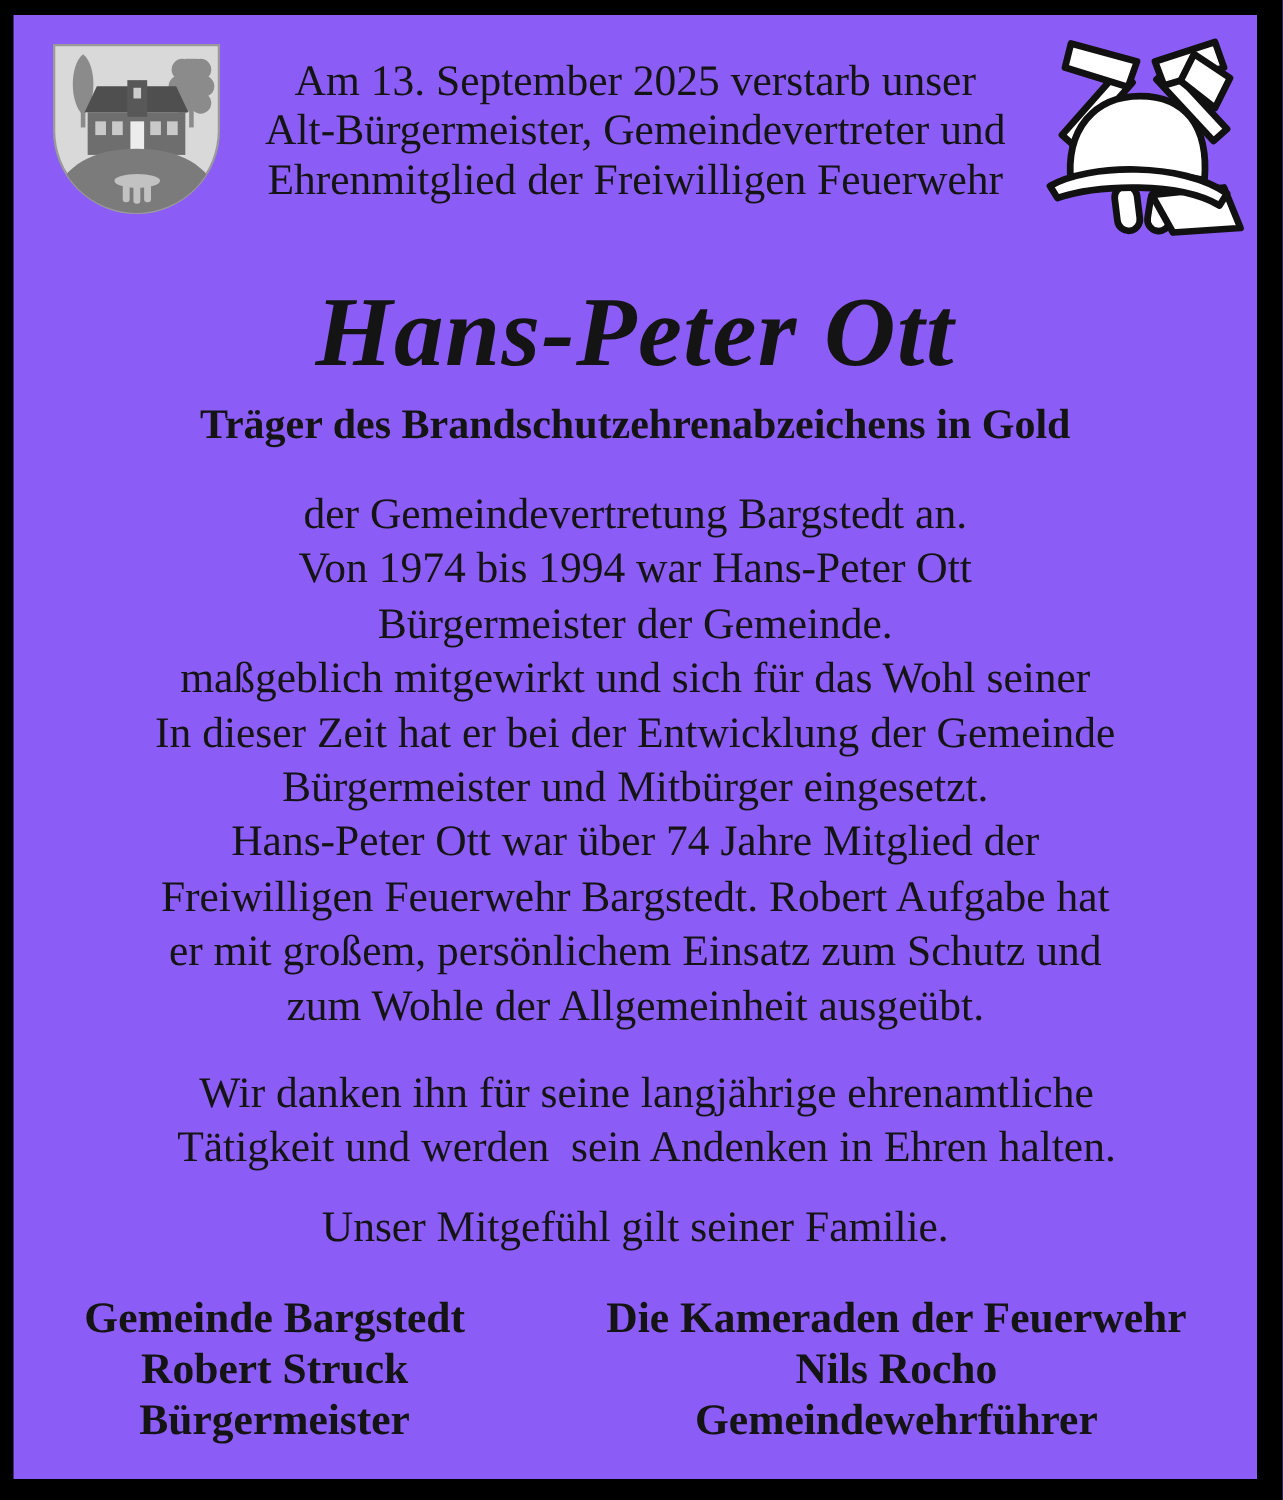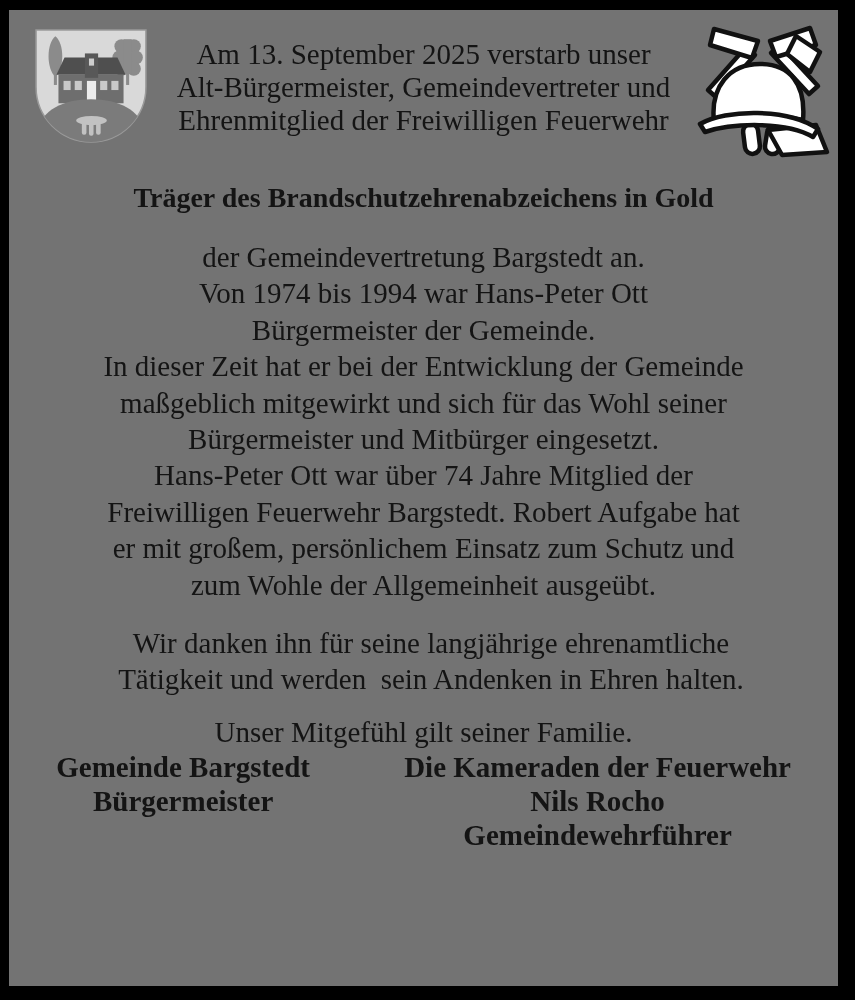--- a/index.html
+++ b/index.html
@@ -1,19 +1,19 @@
 <!DOCTYPE html>
 <html><head>
 <meta charset="utf-8">
 <style>
   html, body { margin:0; padding:0; background:#000; }
   .notice {
     box-sizing:border-box;
     width:855px; height:1000px;
-    background:#737373;
+    background:#8b5cf6;
     border-style:solid; border-color:#000;
     border-width:10px 17px 14px 9px;
     font-family:"Liberation Serif", serif;
     color:#141414;
     overflow:hidden;
   }
   .header { position:relative; height:150px; margin-top:14px; }
   .coat-of-arms { position:absolute; left:25px; top:4px; width:114px; height:118px; }
   .fire-emblem { position:absolute; right:4px; top:0px; width:142px; height:134px; }
   .header-text { text-align:center; font-size:29px; line-height:33px; padding:14px 150px 0 150px; }
@@ -22,21 +22,21 @@
     text-align:center; font-size:66px; font-weight:bold; font-style:italic;
     margin-top:10px; letter-spacing:1px;
   }
   .honor { text-align:center; font-size:28px; font-weight:bold; margin-top:8px; }
   .bodyblock { text-align:center; font-size:29px; line-height:36.4px; }
   .para1 { margin-top:25px; }
   .para2 { margin-top:22px;padding-left:15px; }
   .para3 { margin-top:16px; }
   .body-line { white-space:pre-wrap; }
   .signatures {
-    display:flex; 
+    display:flex; margin-top:26px;
     font-weight:bold; font-size:29px; line-height:34px;
   }
   .sig-col { text-align:center; }
   .sig-col.left  { width:42%; }
   .sig-col.right { width:58%; }
   .sig-line { white-space:pre-wrap; }
 </style>
 </head>
 <body>
 
@@ -109,47 +109,49 @@
       <path d="M8,100 C34,85 96,84 126,105 L121,113 C94,97 40,99 13,108 Z"></path>
     </svg>
 
     <div class="header-text">
       <div class="header-line">Am 13. September 2025 verstarb unser</div>
       <div class="header-line">Alt-Bürgermeister, Gemeindevertreter und</div>
       <div class="header-line">Ehrenmitglied der Freiwilligen Feuerwehr</div>
     </div>
   </div>
 
+  <div class="name">Hans-Peter Ott</div>
   <div class="honor">Träger des Brandschutzehrenabzeichens in Gold</div>
 
   <div class="bodyblock para1">
     <div class="body-line">der Gemeindevertretung Bargstedt an.</div>
     <div class="body-line">Von 1974 bis 1994 war Hans-Peter Ott</div>
     <div class="body-line">Bürgermeister der Gemeinde.</div>
+    <div class="body-line">maßgeblich mitgewirkt und sich für das Wohl seiner</div>
     <div class="body-line">In dieser Zeit hat er bei der Entwicklung der Gemeinde</div>
-    <div class="body-line">maßgeblich mitgewirkt und sich für das Wohl seiner</div>
     <div class="body-line">Bürgermeister und Mitbürger eingesetzt.</div>
     <div class="body-line">Hans-Peter Ott war über 74 Jahre Mitglied der</div>
     <div class="body-line">Freiwilligen Feuerwehr Bargstedt. Robert Aufgabe hat</div>
     <div class="body-line">er mit großem, persönlichem Einsatz zum Schutz und</div>
     <div class="body-line">zum Wohle der Allgemeinheit ausgeübt.</div>
   </div>
 
   <div class="bodyblock para2">
     <div class="body-line">Wir danken ihn für seine langjährige ehrenamtliche</div>
     <div class="body-line">Tätigkeit und werden  sein Andenken in Ehren halten.</div>
   </div>
 
   <div class="bodyblock para3">
     <div class="body-line">Unser Mitgefühl gilt seiner Familie.</div>
   </div>
 
   <div class="signatures">
     <div class="sig-col left">
       <div class="sig-line">Gemeinde Bargstedt</div>
+      <div class="sig-line">Robert Struck</div>
       <div class="sig-line">Bürgermeister</div>
     </div>
     <div class="sig-col right">
       <div class="sig-line">Die Kameraden der Feuerwehr</div>
       <div class="sig-line">Nils Rocho</div>
       <div class="sig-line">Gemeindewehrführer</div>
     </div>
   </div>
 
 </div>

